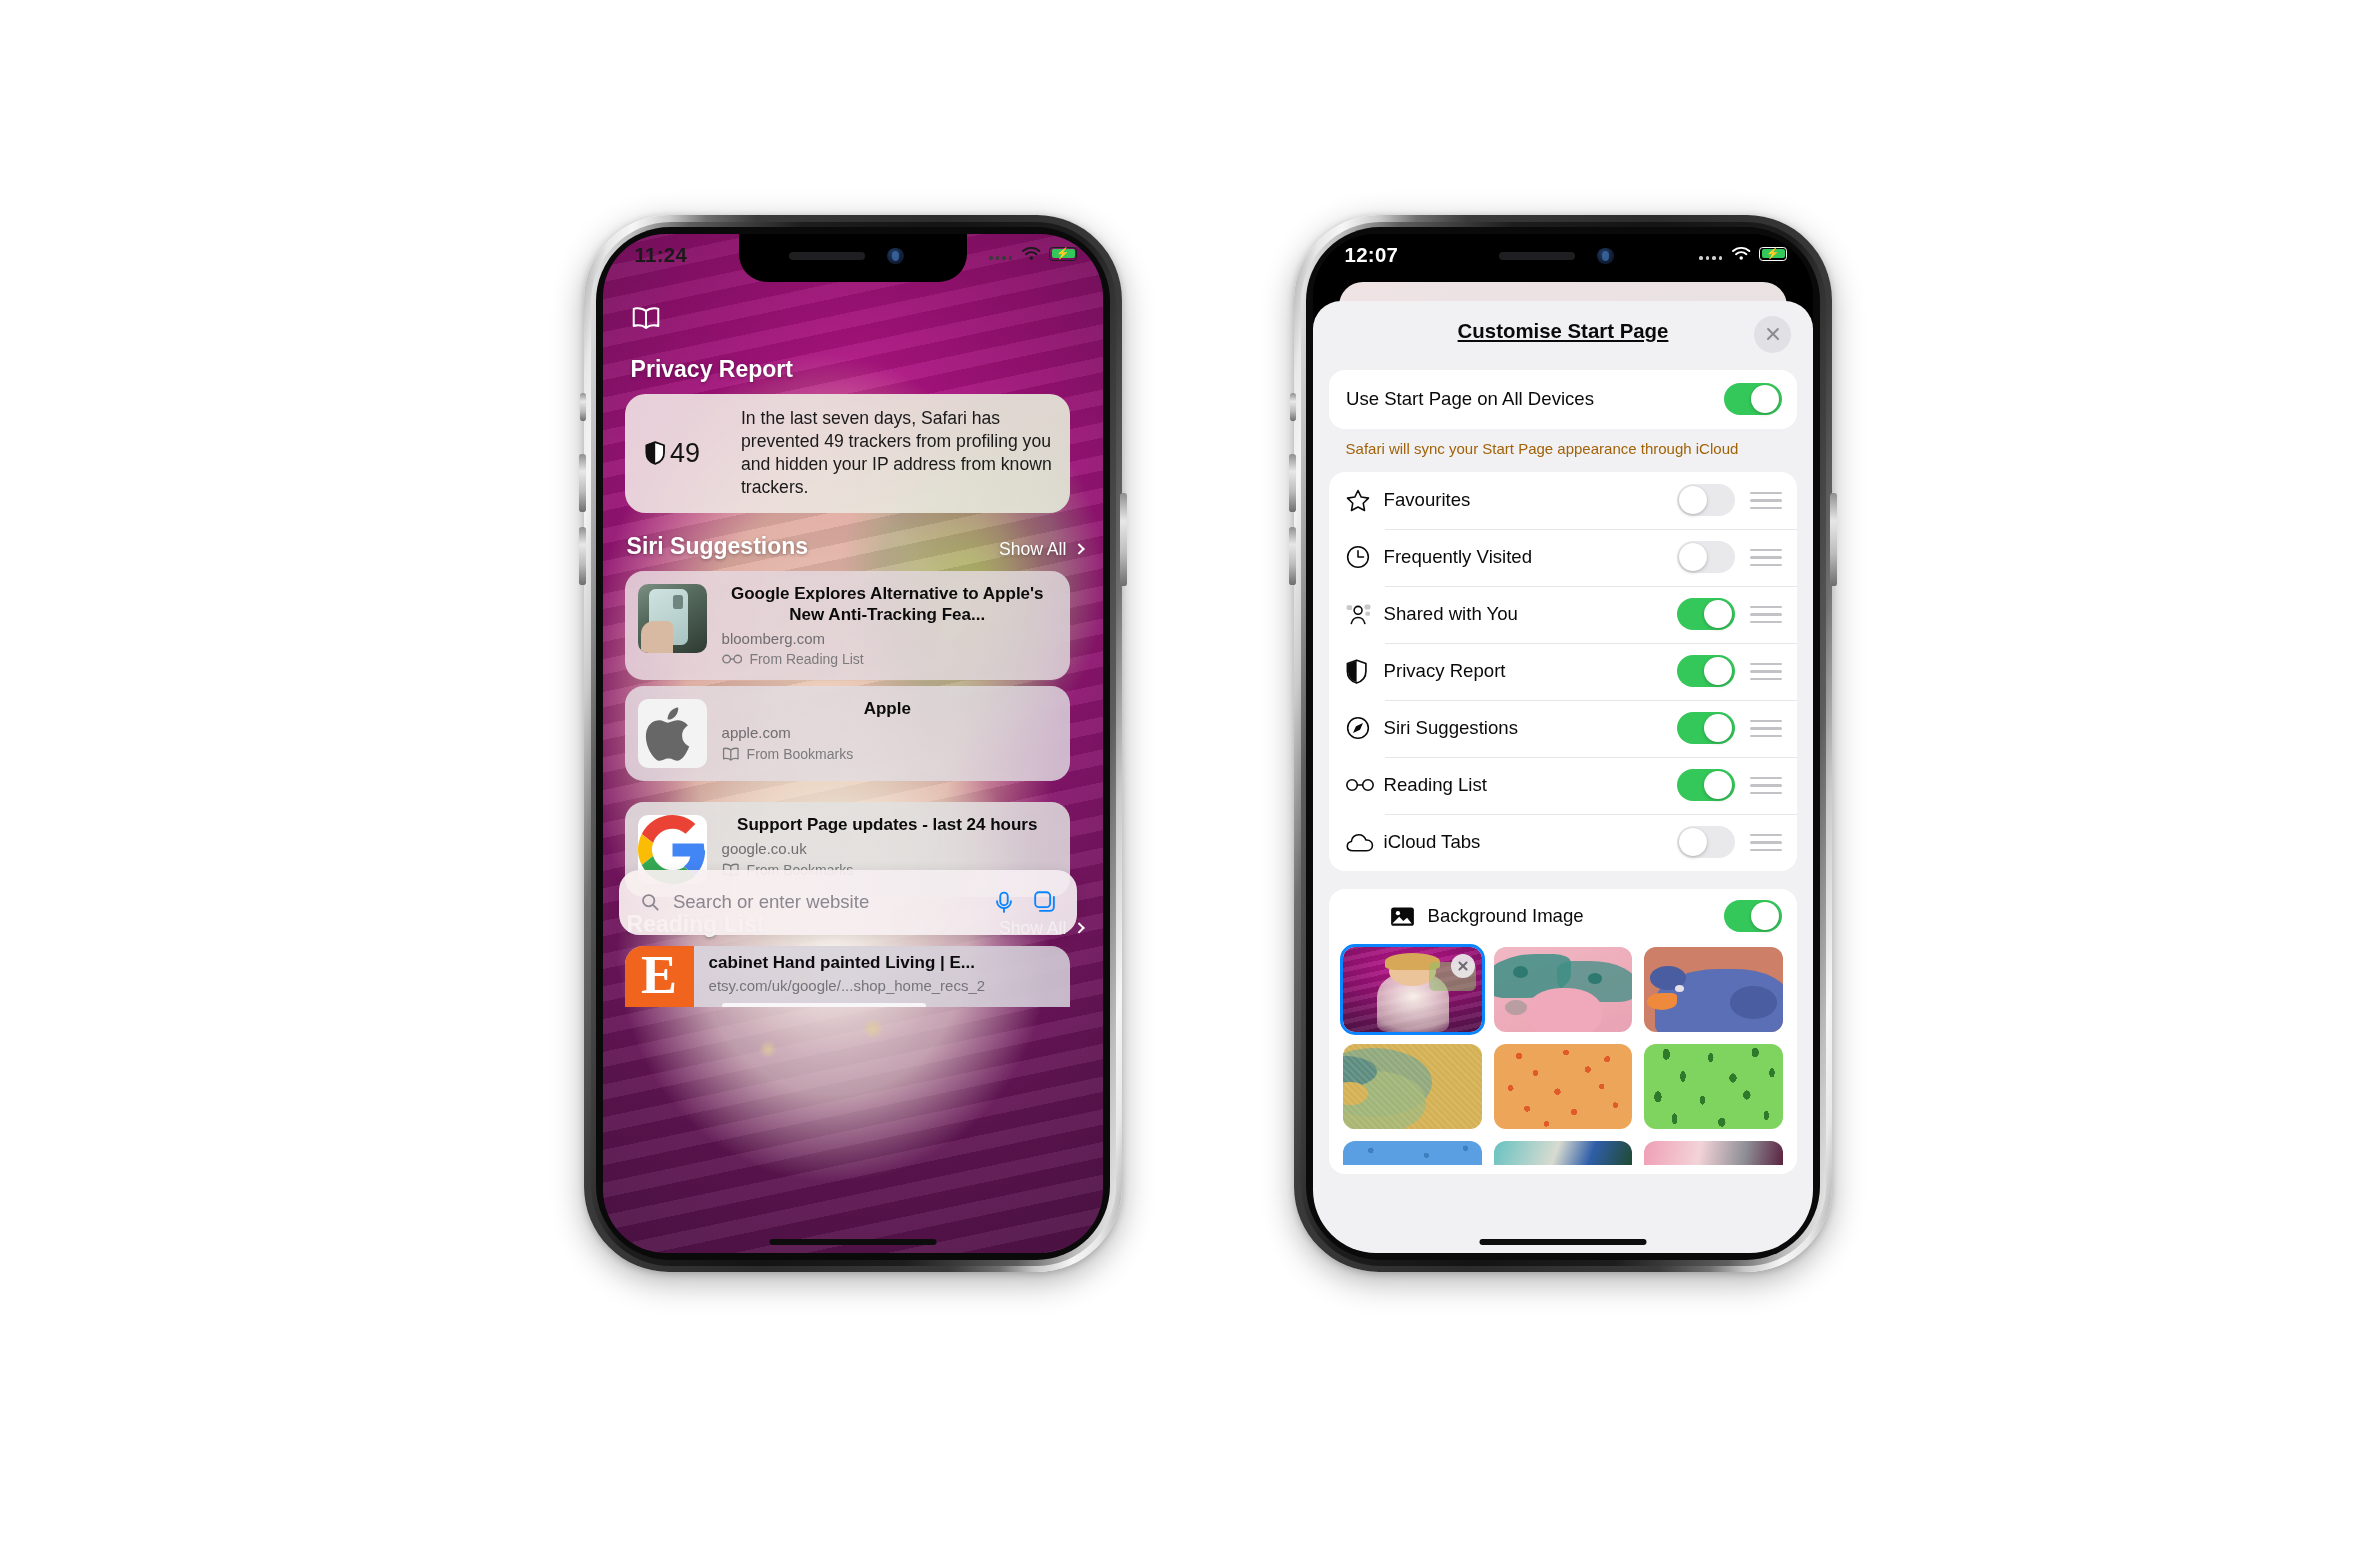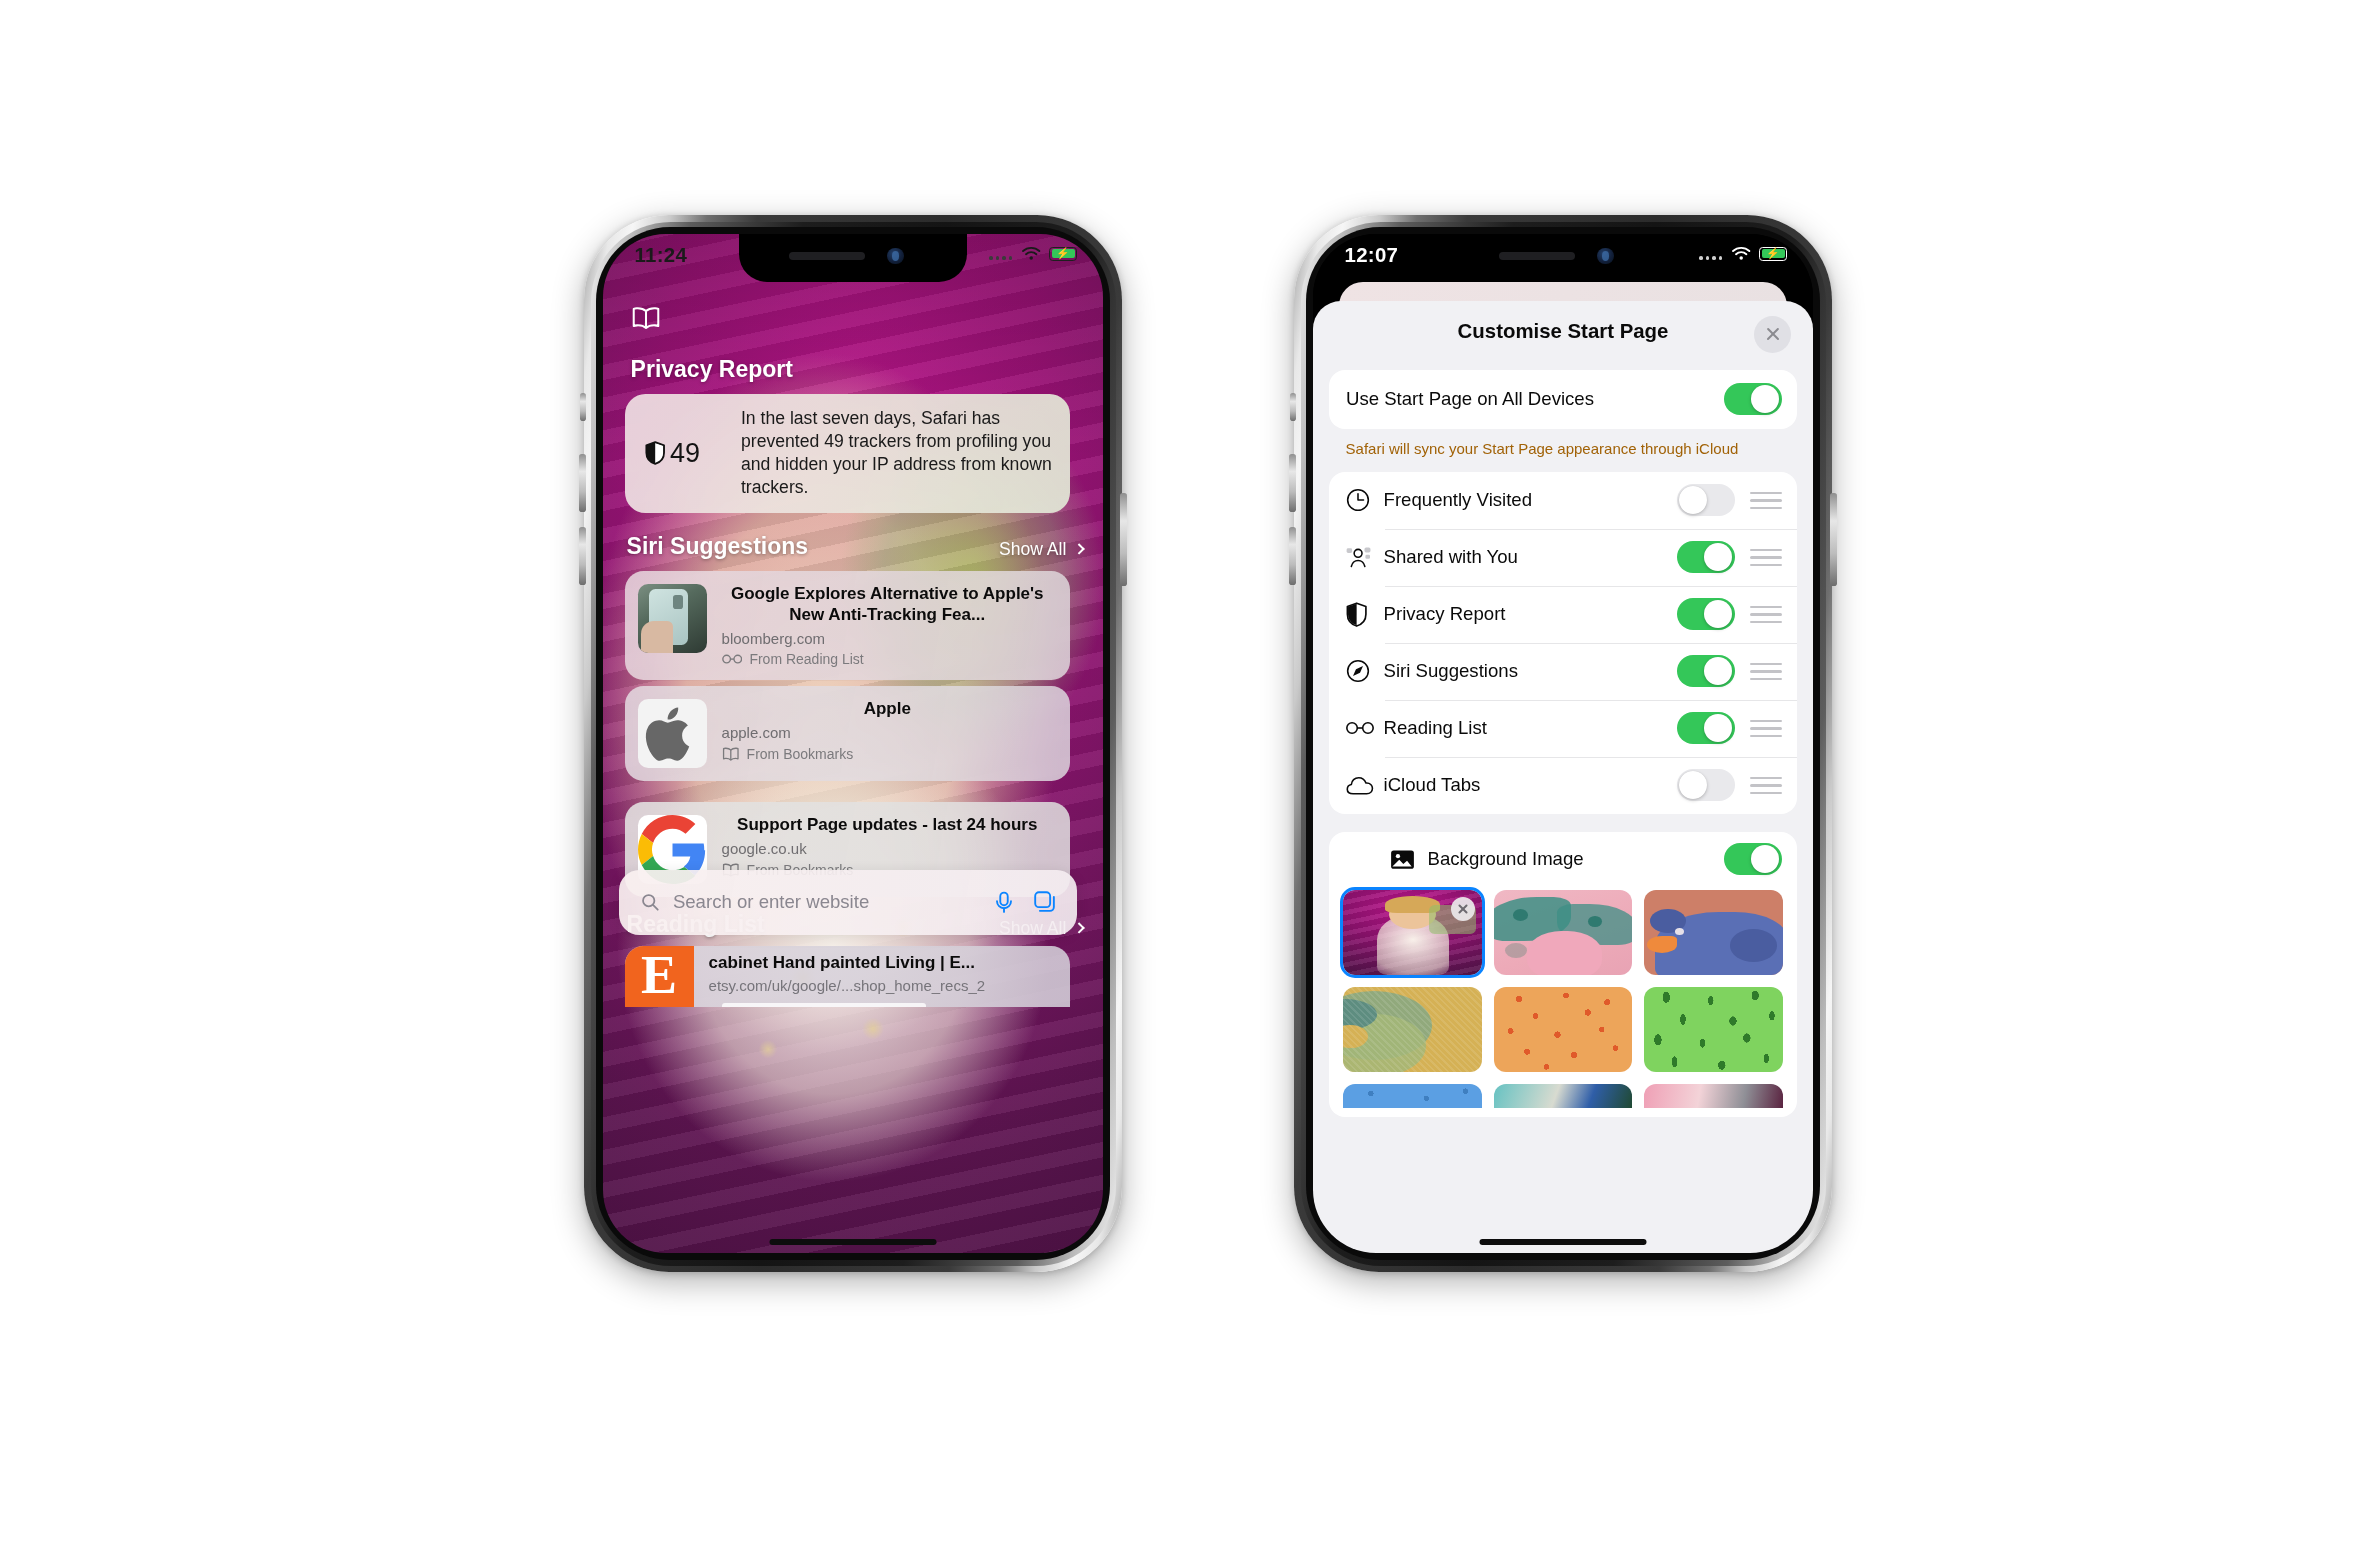--- a/index.html
+++ b/index.html
@@ -143,21 +143,21 @@
   .rp-bg{ position:absolute; inset:0; background:#000; }
   .rp-peek{
     position:absolute; left:26px; right:26px; top:48px; height:56px; border-radius:24px 24px 0 0;
     background:linear-gradient(100deg,#efe3e4,#e9e1e2);
   }
   .sheet{
     position:absolute; left:0; right:0; top:67px; bottom:0; border-radius:28px 28px 0 0;
     background:#f1f1f4; z-index:25; overflow:hidden;
   }
   .sheet-header{ position:relative; height:69px; }
-  .sheet-title{ position:absolute; left:0; right:0; top:19.5px; text-align:center; font-size:20.4px; font-weight:700; color:#0a0a0a; }
+  .sheet-title{ position:absolute; left:0; right:0; top:19.5px; text-align:center; font-size:20.4px; font-weight:700; color:#0a0a0a;text-decoration:underline; }
   .close-btn{
     position:absolute; right:22px; top:15px; width:37px; height:37px; border-radius:50%;
     background:#e0e0e5; display:flex; align-items:center; justify-content:center;
   }
   .close-x{ position:relative; width:16px; height:16px; }
   .close-x::before,.close-x::after{
     content:""; position:absolute; left:0; top:7px; width:16px; height:2.2px; background:#8b8b90; border-radius:1.9px;
   }
   .close-x::before{ transform:rotate(45deg); } .close-x::after{ transform:rotate(-45deg); }
 
@@ -449,20 +449,36 @@
             <div class="row-label" style="padding-left:0">Use Start Page on All Devices</div>
             <div class="toggle on">
                 <span class="knob"></span>
               </div>
           </div>
         </div>
         <div class="sync-note">Safari will sync your Start Page appearance through iCloud</div>
 
         <div class="card">
 
+          <div class="row">
+            <div class="row-icon">
+              <svg width="24" height="23" viewBox="0 0 26 25">
+                  <path d="M13 1.6l3.5 7.2 7.9 1.1-5.7 5.6 1.4 7.9-7.1-3.8-7.1 3.8 1.4-7.9-5.7-5.6 7.9-1.1z" fill="none" stroke="#0a0a0a" stroke-width="1.7" stroke-linejoin="round"></path>
+                </svg>
+            </div>
+            <div class="row-label">Favourites</div>
+            <div class="toggle off">
+                <span class="knob"></span>
+              </div>
+            <div class="drag">
+                <i></i>
+                <i></i>
+                <i></i>
+              </div>
+          </div>
 
           <div class="row">
             <div class="row-icon">
               <svg width="24" height="24" viewBox="0 0 26 26">
                   <circle cx="13" cy="13" r="11.2" fill="none" stroke="#0a0a0a" stroke-width="1.7"></circle>
                   <path d="M13 6.2V13h6" stroke="#0a0a0a" stroke-width="1.7" fill="none" stroke-linecap="round" stroke-linejoin="round"></path>
                 </svg>
             </div>
             <div class="row-label">Frequently Visited</div>
             <div class="toggle off">

